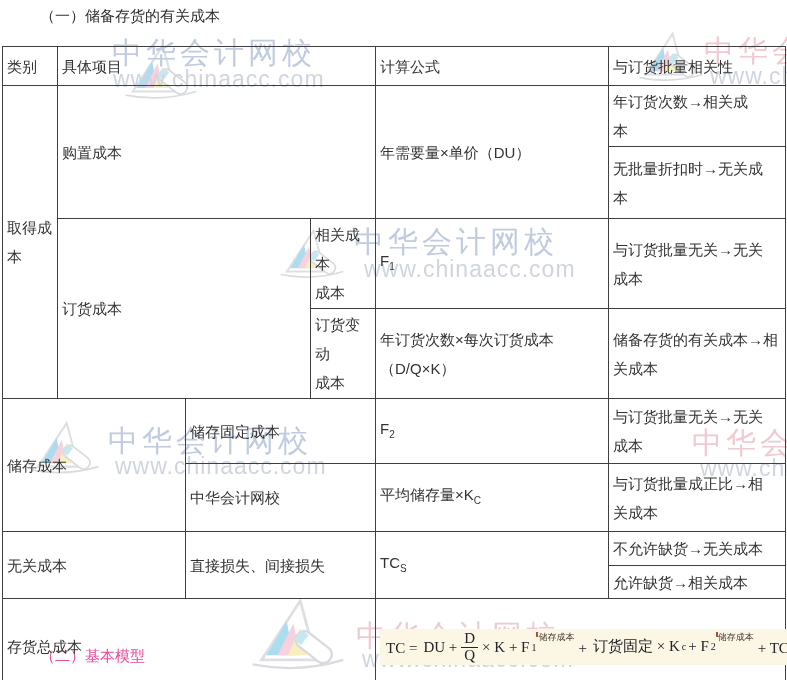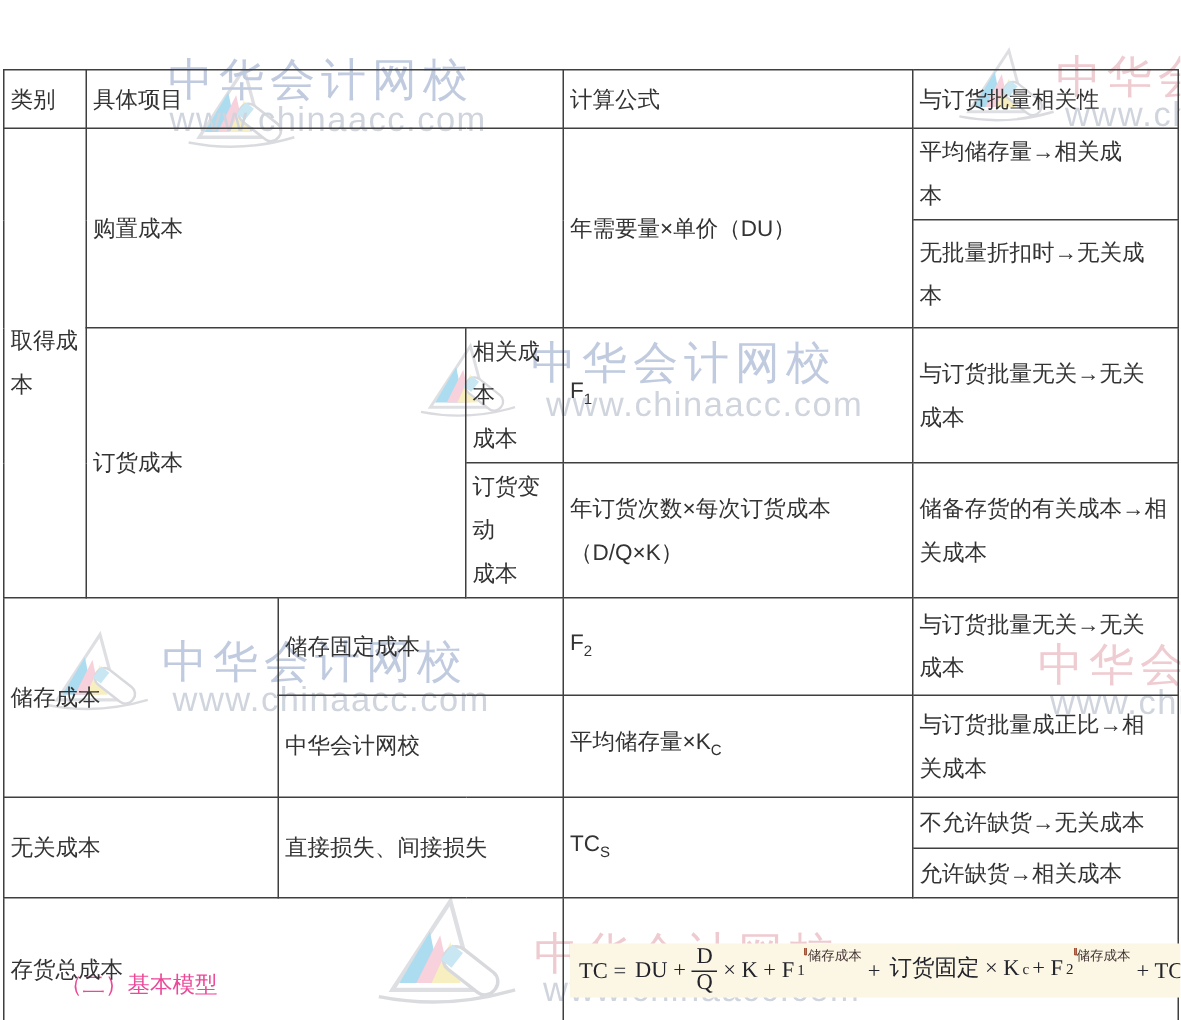--- a/index.html
+++ b/index.html
@@ -85,20 +85,21 @@
     <div class="wm wm-brand pink" style="left:692px;top:423px">中华会计网校</div>
     <div class="wm wm-url" style="left:700px;top:455px">www.chinaacc.com</div>
 
     <svg class="wm-logo" style="left:250px;top:594px" width="96" height="84">
         <use href="#cclogo"></use>
       </svg>
     <div class="wm wm-brand pink" style="left:356px;top:616px">中华会计网校</div>
     <div class="wm wm-url" style="left:362px;top:646px">www.chinaacc.com</div>
   </div>
 
+  <div class="title-top">（一）储备存货的有关成本</div>
 
   <table>
     <colgroup>
       <col style="width:55px">
         <col style="width:128px">
         <col style="width:125px">
       <col style="width:65px">
         <col style="width:233px">
         <col style="width:177px">
     </colgroup>
@@ -109,21 +110,21 @@
       <td colspan="3">具体项目</td>
       <td>计算公式</td>
       <td>与订货批量相关性</td>
     </tr>
 
     <tr style="height:58px">
       <td rowspan="4">取得成
 本</td>
       <td colspan="3" rowspan="2">购置成本</td>
       <td rowspan="2">年需要量×单价（DU）</td>
-      <td>平均储存量→相关成
+      <td>年订货次数→相关成
 本</td>
     </tr>
     <tr style="height:72px">
       <td>无批量折扣时→无关成
 本</td>
     </tr>
 
     <tr style="height:65px">
       <td colspan="2" rowspan="2">订货成本</td>
       <td>相关成本

